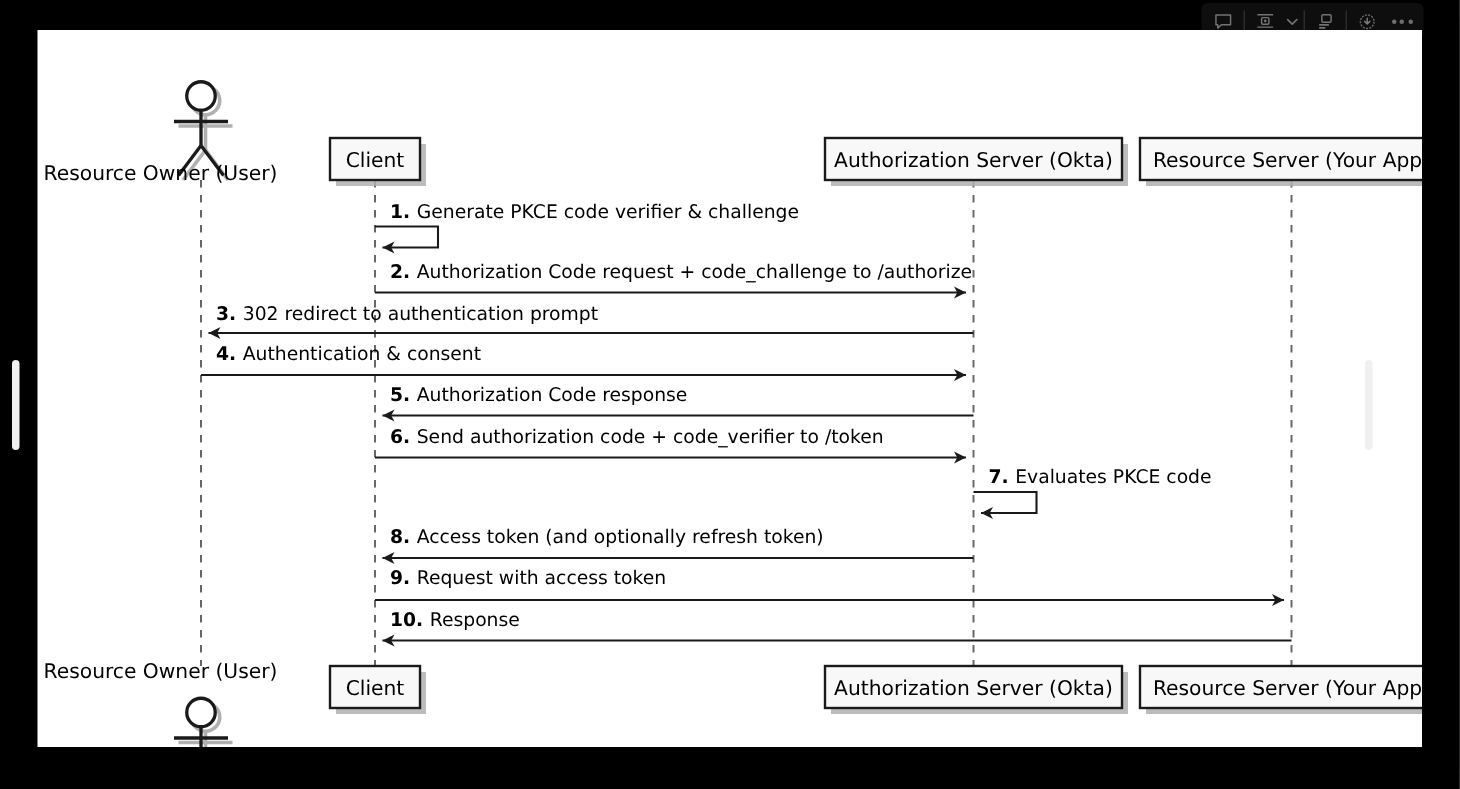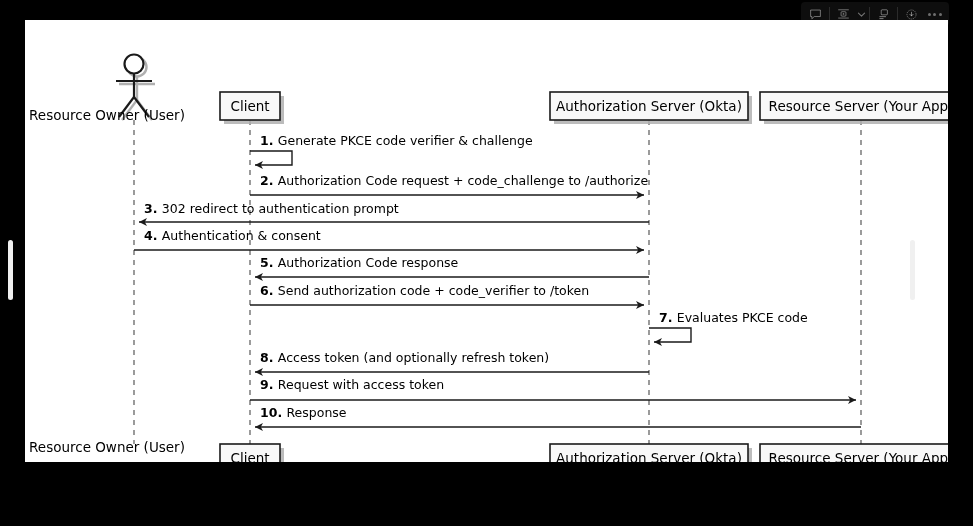--- a/index.html
+++ b/index.html
@@ -5,21 +5,21 @@
 <style>
   html, body {
     margin: 0;
     padding: 0;
     background: #000000;
     font-family: "DejaVu Sans", sans-serif;
   }
   #app {
     position: relative;
     width: 973px;
-    height: 462px;
+    height: 526px;
     background: #000000;
     overflow: hidden;
   }
   
   #frame {
     position: absolute;
     left: 0; top: 0;
     width: 973px; height: 526px;
     background: #000000;
     border-radius: 14px;

